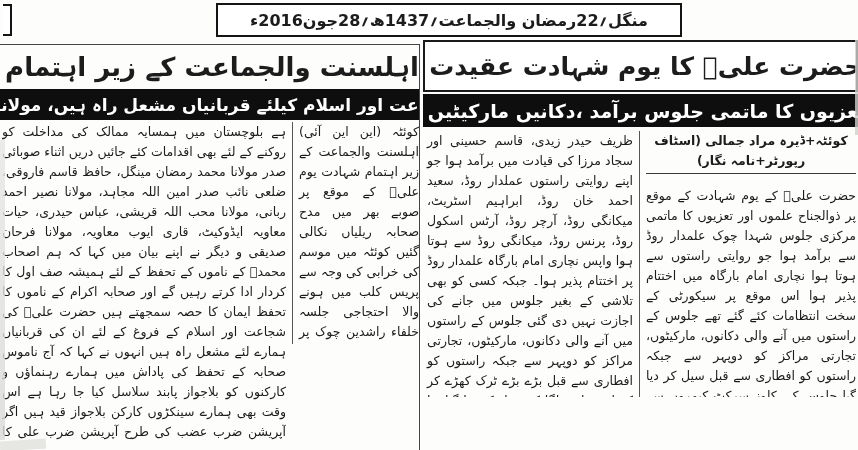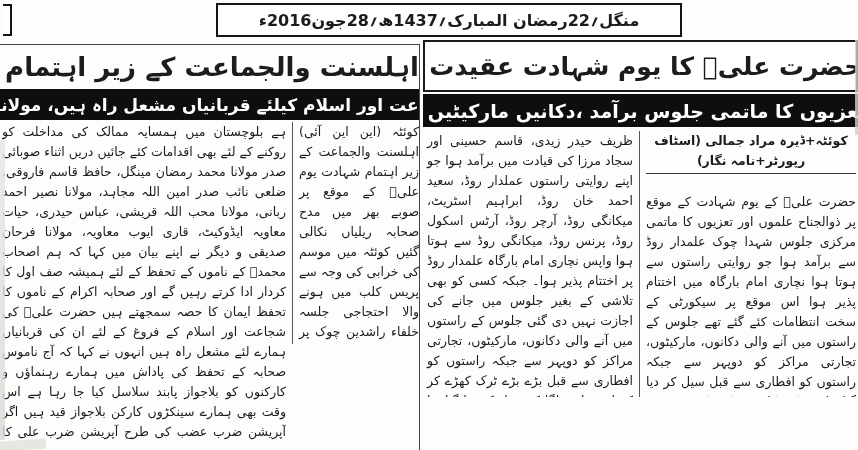--- a/index.html
+++ b/index.html
@@ -39,21 +39,21 @@
   }
   .body-col{
     direction:rtl;text-align:justify;
     font-size:12.5px;line-height:20px;
     overflow:hidden;
   }
   .dateline{
     direction:rtl;text-align:center;font-weight:bold;
     font-size:12.5px;line-height:20px;
     border-bottom:1px solid #3a3a3a;
-    margin-bottom:18px;padding-bottom:2px;
+    margin-bottom:12px;padding-bottom:2px;
   }
   
   .r-article{
     position:absolute;left:423px;top:40px;width:435px;height:410px;
     background:#fdfdfc;
   }
   .r-headline-box{
     border:2px solid #1a1a1a;height:48px;
     display:flex;align-items:center;justify-content:center;
     font-size:25px;background:#fff;
@@ -95,21 +95,21 @@
     position:absolute;right:0;top:40px;width:3px;height:95px;background:#cfcfcc;opacity:.8;
   }
 </style>
 </head>
 <body>
 
 <div class="page">
 
   <div class="edge-mark"></div>
   <div class="date-box">
-    <span>منگل؍22رمضان المبارک؍1437ھ؍28جون2016ء</span>
+    <span>منگل؍22رمضان والجماعت؍1437ھ؍28جون2016ء</span>
   </div>
 
   <div class="r-article">
     <div class="r-headline-box headline">
       <span>کوئٹہ: خلیفہ چہارم حضرت علیؓ کا یوم شہادت عقیدت واحترام سے منایا گیا</span>
     </div>
     <div class="band r-band">
       <span>ذوالجناح علموں اور تعزیوں کا ماتمی جلوس برآمد ،دکانیں مارکیٹیں اور تجارتی مراکز بند</span>
     </div>
     <div class="r-body">

